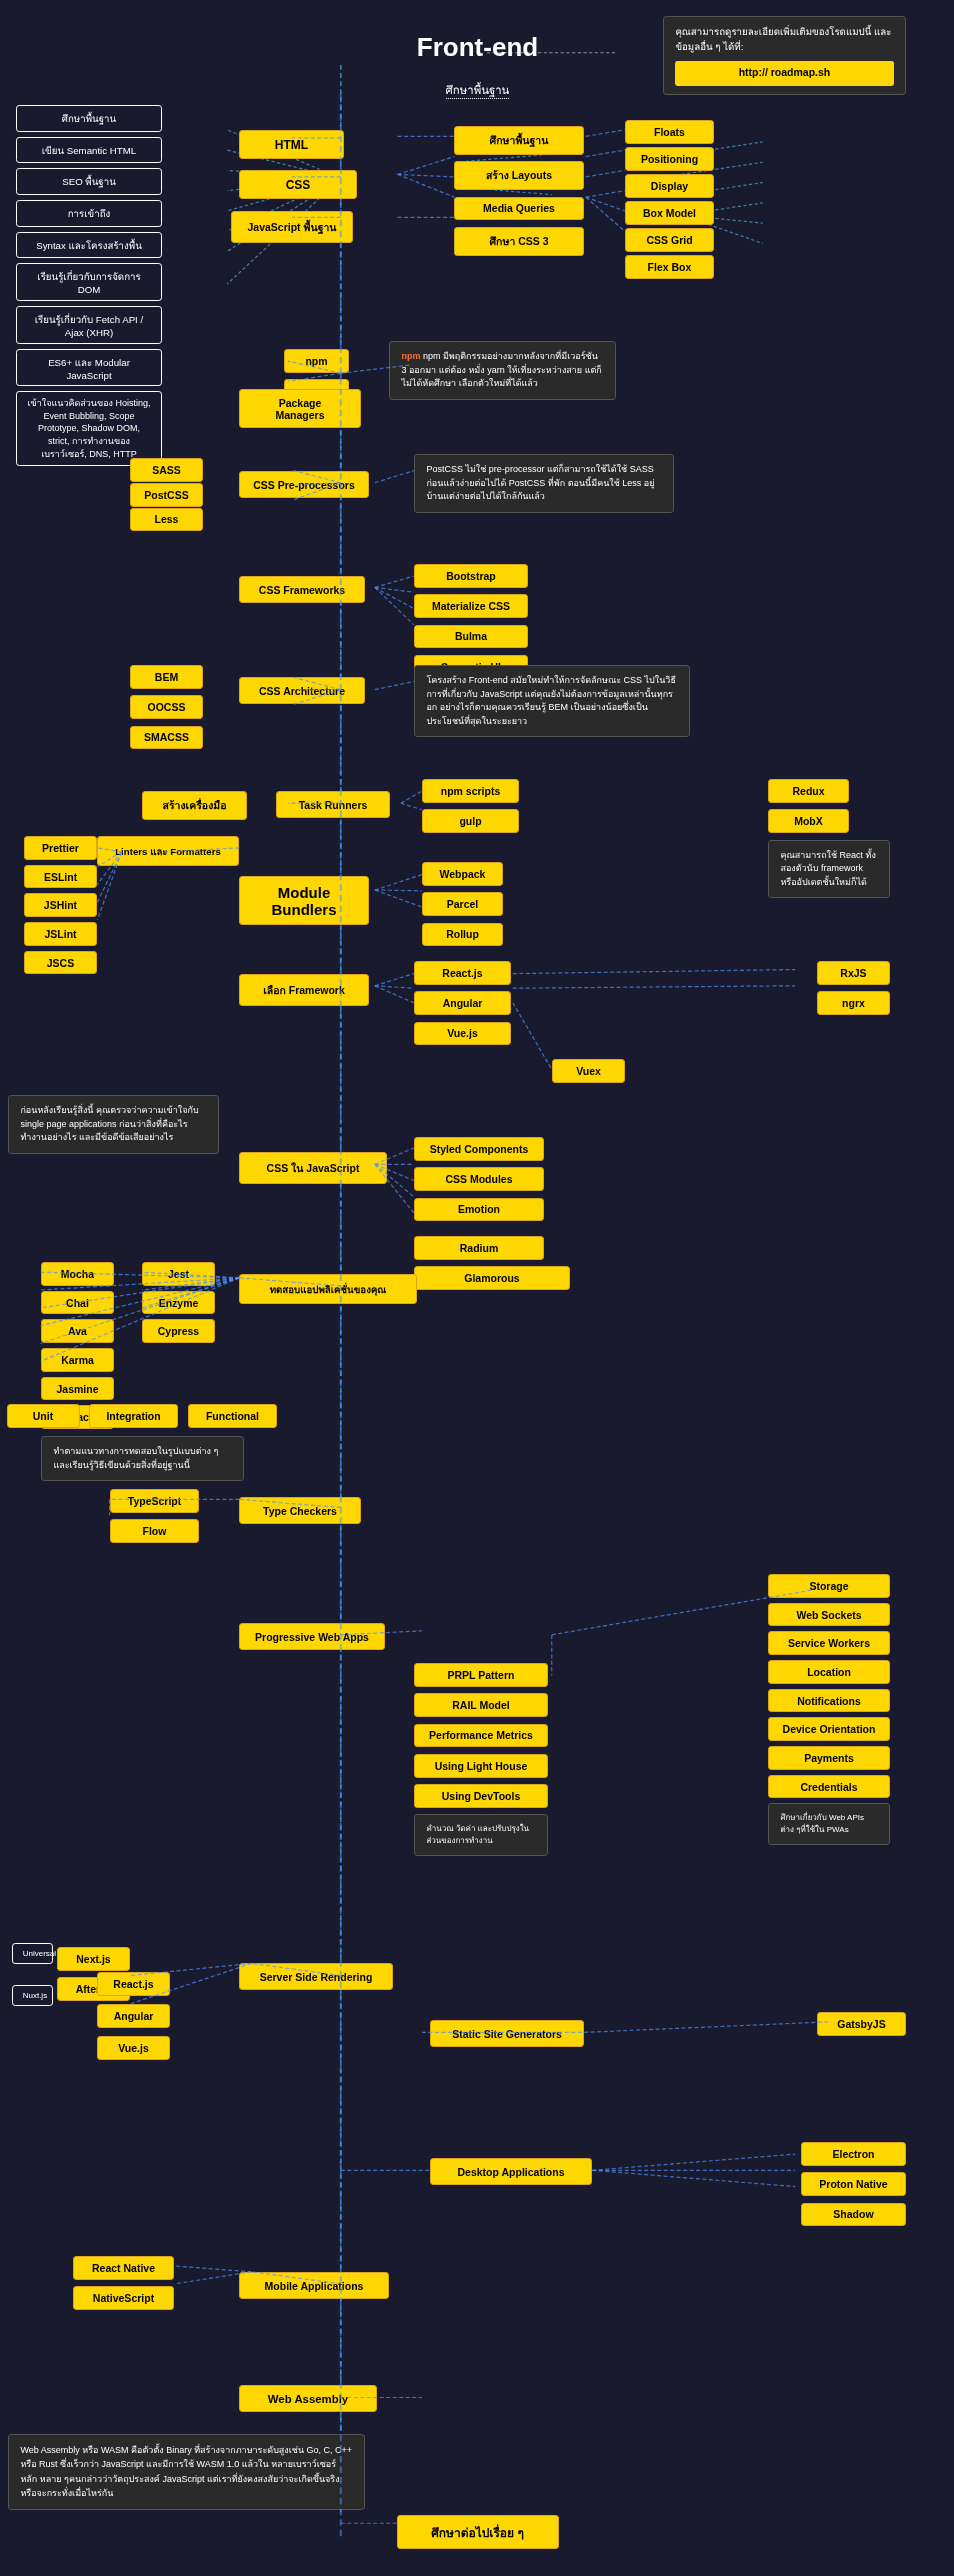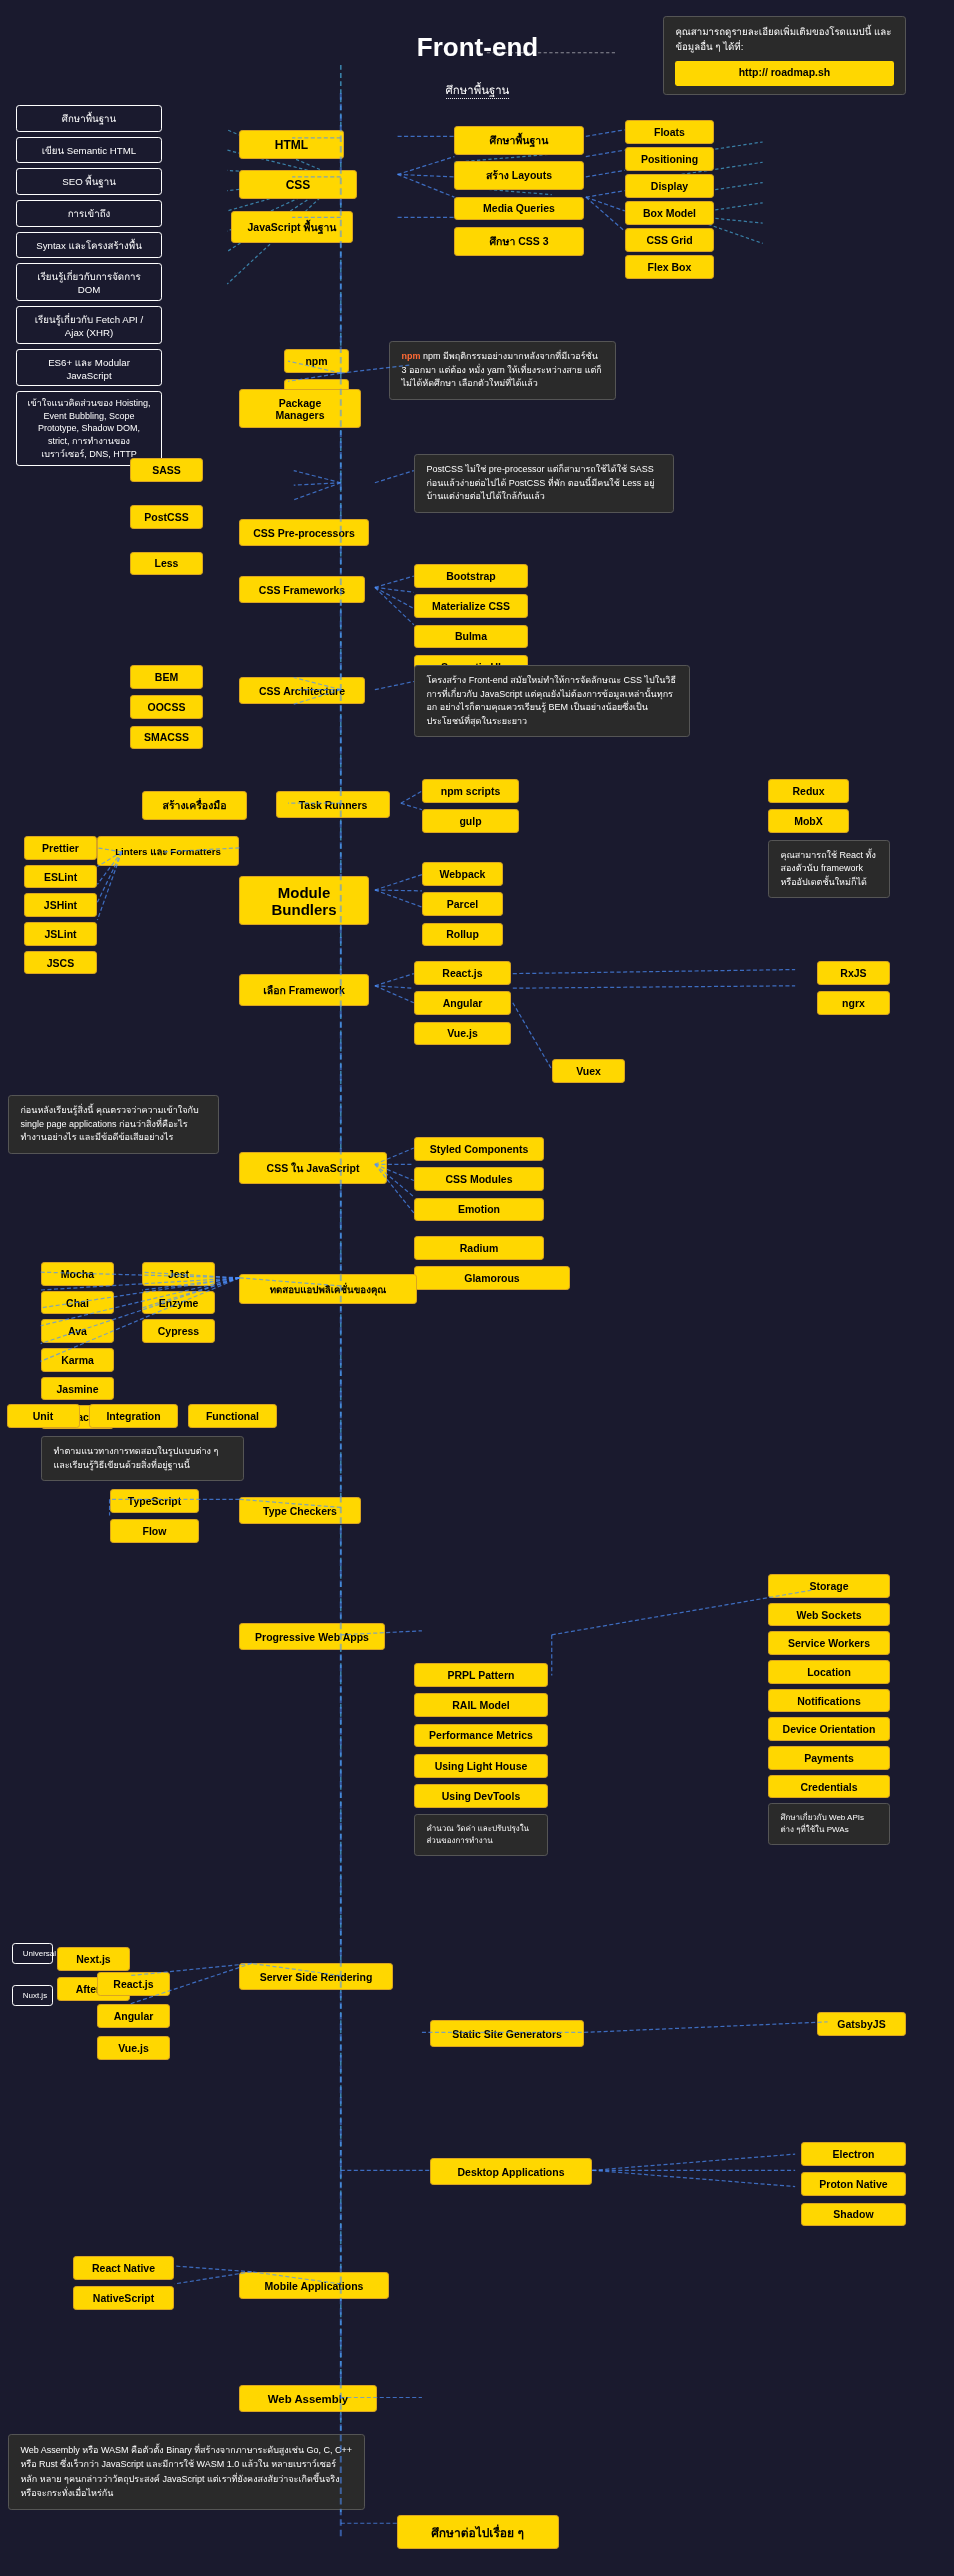--- a/index.html
+++ b/index.html
@@ -223,24 +223,24 @@
     <div class="yellow-box-large" style="width:122px; font-size:10.5px;">Package Managers</div>
   </div>
 
   <div class="abs" style="top:341px; left:389px; width:227px;">
     <div class="info-box" style="font-size:9px; line-height:1.5;">
       <span class="npm-highlight">npm</span> <span>npm มีพฤติกรรมอย่างมากหลังจากที่มีเวอร์ชัน 3 ออกมา แต่ต้อง หมั่ง yarn ให้เที่ยงระหว่างสาย แต่ก็ไม่ได้หัดศึกษา เลือกตัวใหม่ที่ได้แล้ว</span>
     </div>
   </div>
 
   <div class="abs" style="top:471px; left:239px;">
-    <div class="yellow-box-large" style="width:130px; font-size:10.5px;margin-top:48px;">CSS Pre-processors</div>
-  </div>
-
-  <div class="abs flex-col" style="top:458px; left:130px; gap:23px;">
+    <div class="yellow-box-large" style="width:130px; font-size:10.5px;">CSS Pre-processors</div>
+  </div>
+
+  <div class="abs flex-col" style="top:458px; left:130px; gap:1px;">
     <div class="yellow-box" style="width:73px;">SASS</div>
     <div class="yellow-box" style="width:73px;">PostCSS</div>
     <div class="yellow-box" style="width:73px;">Less</div>
   </div>
 
   <div class="abs" style="top:454px; left:414px; width:260px;">
     <div class="info-box" style="font-size:9px; line-height:1.5;">
       <span>PostCSS ไม่ใช่ pre-processor แต่ก็สามารถใช้ได้ใช้ SASS ก่อนแล้วง่ายต่อไปได้ PostCSS ที่พัก ตอนนี้มีคนใช้ Less อยู่บ้านแต่ง่ายต่อไปได้ใกล้กันแล้ว</span>
     </div>
   </div>

